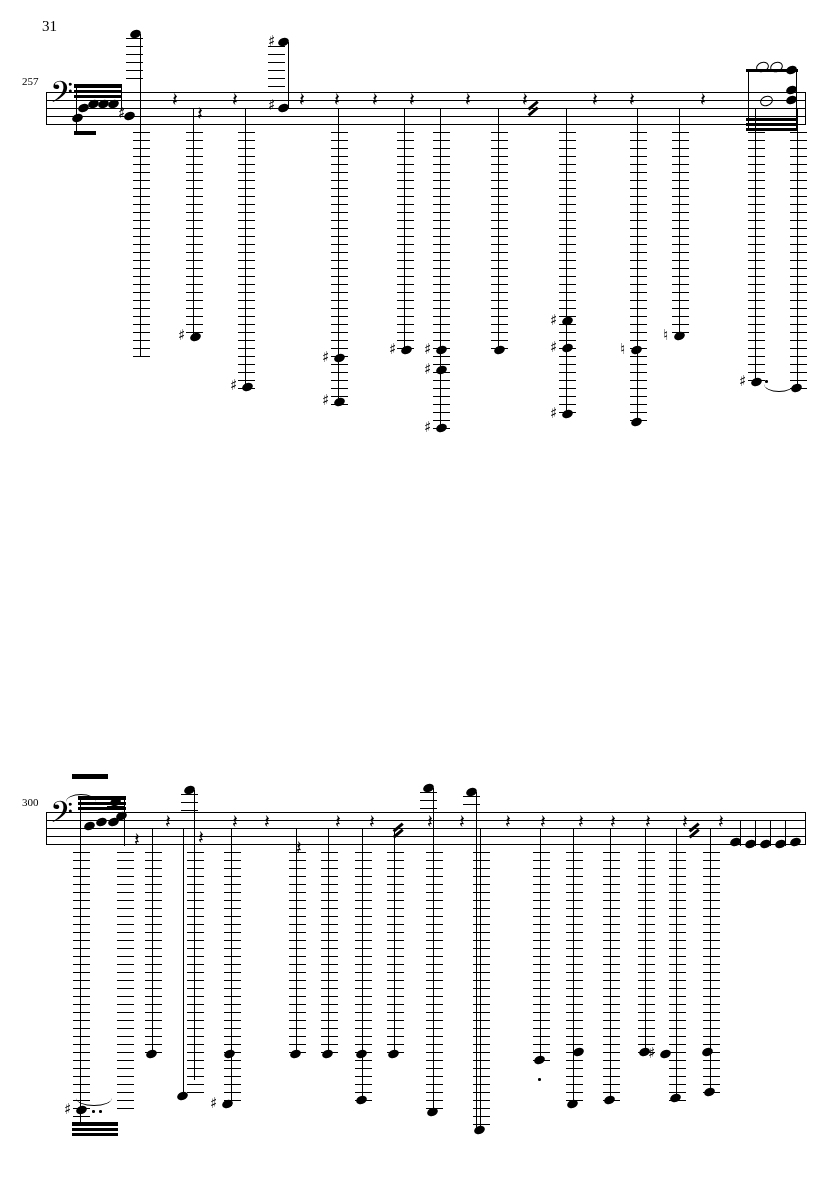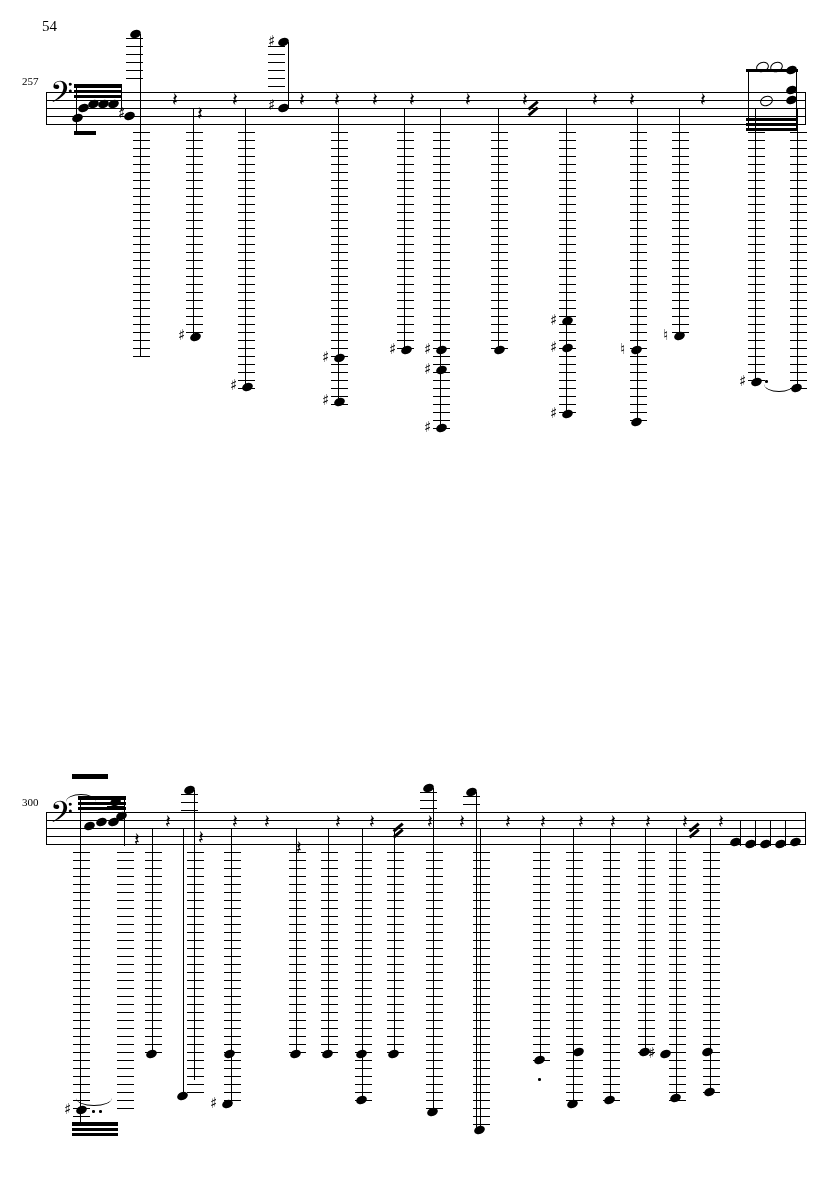--- a/index.html
+++ b/index.html
@@ -134,21 +134,21 @@
     height: 2.6px;
     background: #000;
     border-radius: 50%;
   }
 </style>
 </head>
 <body>
 
 <div class="page">
 
-  <div class="page-number">54</div>
+  <div class="page-number">31</div>
 
   <div class="system" style="top:0;height:520px;">
 
     <div class="measure-number" style="left:22px;top:75px;text-align:center;">257</div>
 
     <div class="staff" style="left:46px;top:92px;width:760px;">
       <div class="line l0"></div>
       <div class="line l1"></div>
       <div class="line l2"></div>
       <div class="line l3"></div>

